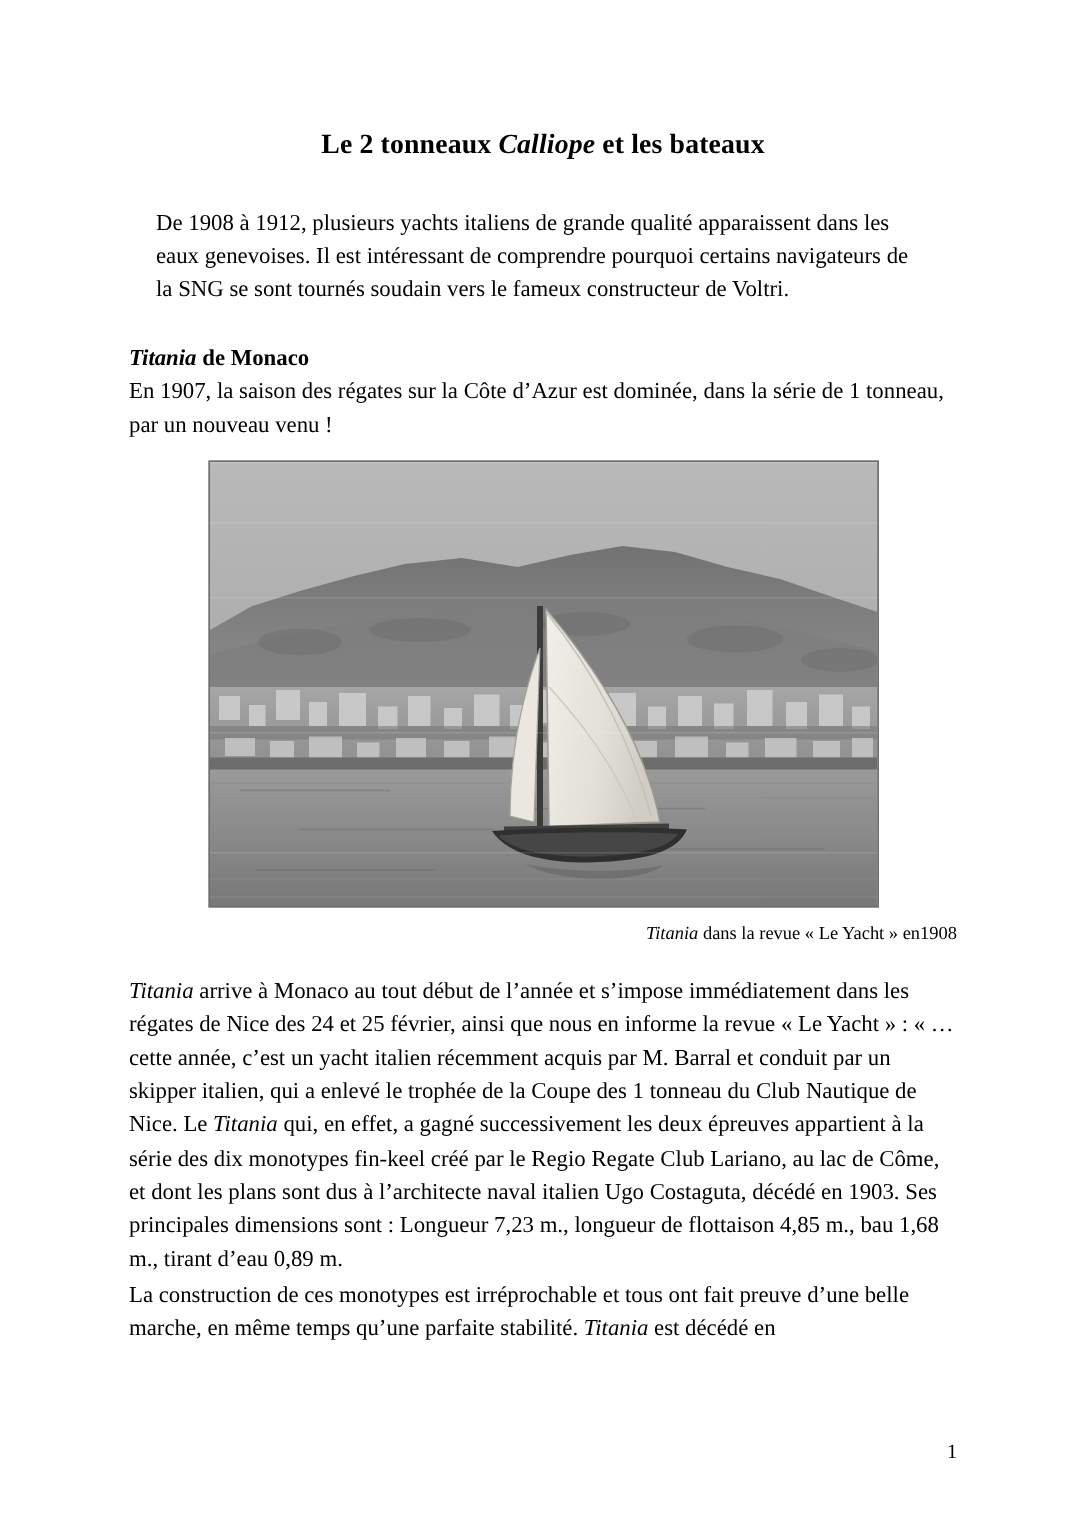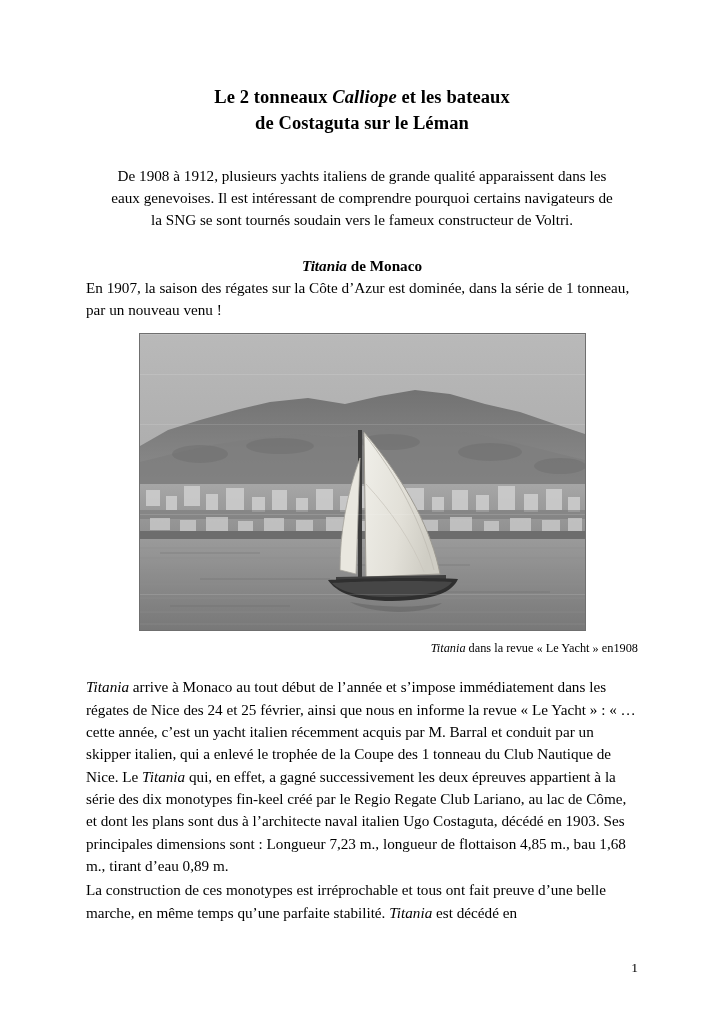--- a/index.html
+++ b/index.html
@@ -28,30 +28,29 @@
     font-weight: bold;
     line-height: 1.42;
     margin: 22px 0 0 0;
     letter-spacing: 0.1px;
     font-family: Liberation Serif, serif;
   }
   .title .it {
     font-style: italic;
   }
   .intro {
-    text-align: center;
+    text-align: left;
     font-size: 15.2px;
     line-height: 1.45;
     margin: 28px 18px 0 18px;
   }
   .section-head {
     font-size: 15.2px;
     font-weight: bold;
     margin: 26px 0 0 0;
-    text-align: center;
   }
   .section-head .it {
     font-style: italic;
   }
   p.body-text {
     font-size: 15.2px;
     line-height: 1.47;
     margin: 2px 0 0 0;
     text-align: left;
   }
@@ -91,21 +90,20 @@
     font-size: 13.5px;
   }
 </style>
 </head>
 <body>
 
 <div class="page">
 
   <h1 class="title">
     <span>Le 2 tonneaux </span><span class="it">Calliope</span><span> et les bateaux</span><br>
-    <span>de Costaguta sur le Léman</span>
   </h1>
 
   <p class="intro">De 1908 à 1912, plusieurs yachts italiens de grande qualité apparaissent dans les eaux genevoises. Il est intéressant de comprendre pourquoi certains navigateurs de la SNG se sont tournés soudain vers le fameux constructeur de Voltri.</p>
 
   <h2 class="section-head">
     <span class="it">Titania</span><span> de Monaco</span>
   </h2>
 
   <p class="body-text"> En 1907, la saison des régates sur la Côte d’Azur est dominée, dans la série de 1 tonneau, par un nouveau venu !</p>
 

